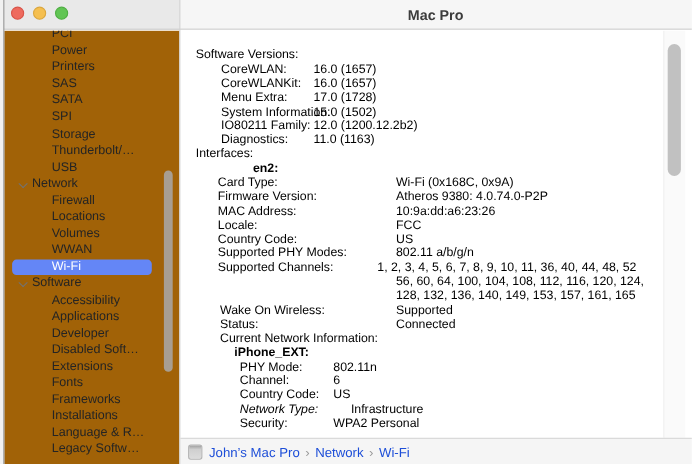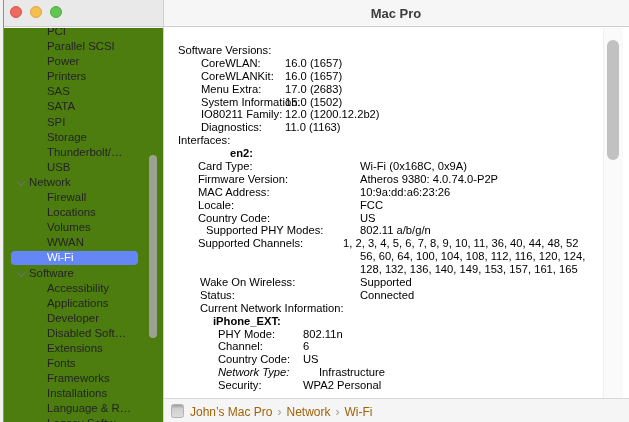--- a/index.html
+++ b/index.html
@@ -15,21 +15,21 @@
   .titlebar { position:absolute; left:4px; top:0; right:0; height:27px; background:#f6f6f6; border-bottom:1px solid #cfcfcf; z-index:5; }
   .titlebar-side { position:absolute; left:4px; top:0; width:159px; height:27px; background:#e9e9e9; border-bottom:1px solid #cfcfcf; z-index:6; }
   .traffic { position:absolute; top:6px; width:12px; height:12px; border-radius:50%; z-index:7; }
   .tl-close { left:10px; background:#ee6a5e; border:1px solid #d95348; }
   .tl-min   { left:30px; background:#f5bf4f; border:1px solid #dba73e; }
   .tl-zoom  { left:50px; background:#61c554; border:1px solid #4faf43; }
   .win-title { position:absolute; left:163px; right:0; top:0; height:19px; line-height:27px; text-align:center;
                font-size:13px; font-weight:bold; color:#3c3c3c; z-index:6; }
 
   
-  .sidebar { position:absolute; left:4px; top:28px; width:159px; bottom:0; background:#4d7c0f; overflow:hidden; z-index:2; }
+  .sidebar { position:absolute; left:4px; top:28px; width:159px; bottom:0; background:#a16207; overflow:hidden; z-index:2; }
   .sidebar-divider { position:absolute; left:163px; top:0; width:1px; height:422px; background:#d1d1d1; z-index:8; }
   .sb-list { position:absolute; left:0; top:-4px; right:0; }
   .sb-item { position:relative; height:15.1px; line-height:15.1px; font-size:11.4px; color:#242424; white-space:nowrap; }
   .sb-label { position:absolute; top:0; }
   .sb-item.lvl1 .sb-label { left:43px; }
   .sb-item.lvl0 .sb-label { left:25px; }
   .chev { position:absolute; left:14px; top:4px; width:6px; height:6px;
           border-right:1.6px solid #727272; border-bottom:1.6px solid #727272; transform:rotate(45deg); }
   .sb-item.selected .sb-pill { position:absolute; left:7px; top:0.5px; width:127px; height:14.5px; background:#6486f6; border-radius:4px; }
   .sb-item.selected .sb-label { color:#fff; }
@@ -43,21 +43,21 @@
 
   
   .scroll-track { position:absolute; right:6px; top:28px; width:20px; bottom:24px; background:#fafafa; border-left:1px solid #f0f0f0; z-index:3; }
   .scroll-thumb { position:absolute; left:3px; top:12px; width:12px; height:120px; background:#c1c1c1; border-radius:6px; }
 
   
   .statusbar { position:absolute; left:164px; right:0; bottom:0; height:24px; background:#f5f5f5; border-top:1px solid #d8d8d8;
                display:flex; align-items:center; z-index:5; }
   .macpro-icon { width:13px; height:14px; margin-left:7px; margin-right:6px; border-radius:2.5px;
                  background:linear-gradient(#9e9e9e,#cfcfcf 30%,#dcdcdc); border:1px solid #b2b2b2; }
-  .crumb { font-size:12px; color:#a16207; }
+  .crumb { font-size:12px; color:#1d4ed8; }
   .crumb-sep { font-size:12px; color:#9a9a9a; margin:0 5px; }
 </style>
 </head>
 <body>
 
 <div class="window">
 
   <div class="edge-strip"></div>
   <div class="edge-border"></div>
 
@@ -67,23 +67,20 @@
   <div class="traffic tl-min"></div>
   <div class="traffic tl-zoom"></div>
   <div class="win-title">Mac Pro</div>
 
   <div class="sidebar">
     <div class="sb-list" id="sb-list">
         <div class="sb-item lvl1">
           <span class="sb-label">PCI</span>
         </div>
         <div class="sb-item lvl1">
-          <span class="sb-label">Parallel SCSI</span>
-        </div>
-        <div class="sb-item lvl1">
           <span class="sb-label">Power</span>
         </div>
         <div class="sb-item lvl1">
           <span class="sb-label">Printers</span>
         </div>
         <div class="sb-item lvl1">
           <span class="sb-label">SAS</span>
         </div>
         <div class="sb-item lvl1">
           <span class="sb-label">SATA</span>
@@ -166,21 +163,21 @@
       <div class="c-row">
         <span class="c-label" style="left: 37px;">CoreWLAN:</span>
         <span class="c-value" style="left: 121px;">16.0 (1657)</span>
       </div>
       <div class="c-row">
         <span class="c-label" style="left: 37px;">CoreWLANKit:</span>
         <span class="c-value" style="left: 121px;">16.0 (1657)</span>
       </div>
       <div class="c-row">
         <span class="c-label" style="left: 37px;">Menu Extra:</span>
-        <span class="c-value" style="left: 121px;">17.0 (2683)</span>
+        <span class="c-value" style="left: 121px;">17.0 (1728)</span>
       </div>
       <div class="c-row">
         <span class="c-label" style="left: 37px;">System Information:</span>
         <span class="c-value" style="left: 121px;">15.0 (1502)</span>
       </div>
       <div class="c-row">
         <span class="c-label" style="left: 37px;">IO80211 Family:</span>
         <span class="c-value" style="left: 121px;">12.0 (1200.12.2b2)</span>
       </div>
       <div class="c-row">
@@ -207,21 +204,21 @@
       </div>
       <div class="c-row">
         <span class="c-label" style="left: 34px;">Locale:</span>
         <span class="c-value" style="left: 196px;">FCC</span>
       </div>
       <div class="c-row">
         <span class="c-label" style="left: 34px;">Country Code:</span>
         <span class="c-value" style="left: 196px;">US</span>
       </div>
       <div class="c-row">
-        <span class="c-label" style="left: 42px;">Supported PHY Modes:</span>
+        <span class="c-label" style="left: 34px;">Supported PHY Modes:</span>
         <span class="c-value" style="left: 196px;">802.11 a/b/g/n</span>
       </div>
       <div class="c-row">
         <span class="c-label" style="left: 34px;">Supported Channels:</span>
         <span class="c-value" style="left: 179px;">1, 2, 3, 4, 5, 6, 7, 8, 9, 10, 11, 36, 40, 44, 48, 52</span>
       </div>
       <div class="c-row">
         <span class="c-value" style="left: 196px;">56, 60, 64, 100, 104, 108, 112, 116, 120, 124,</span>
       </div>
       <div class="c-row">

